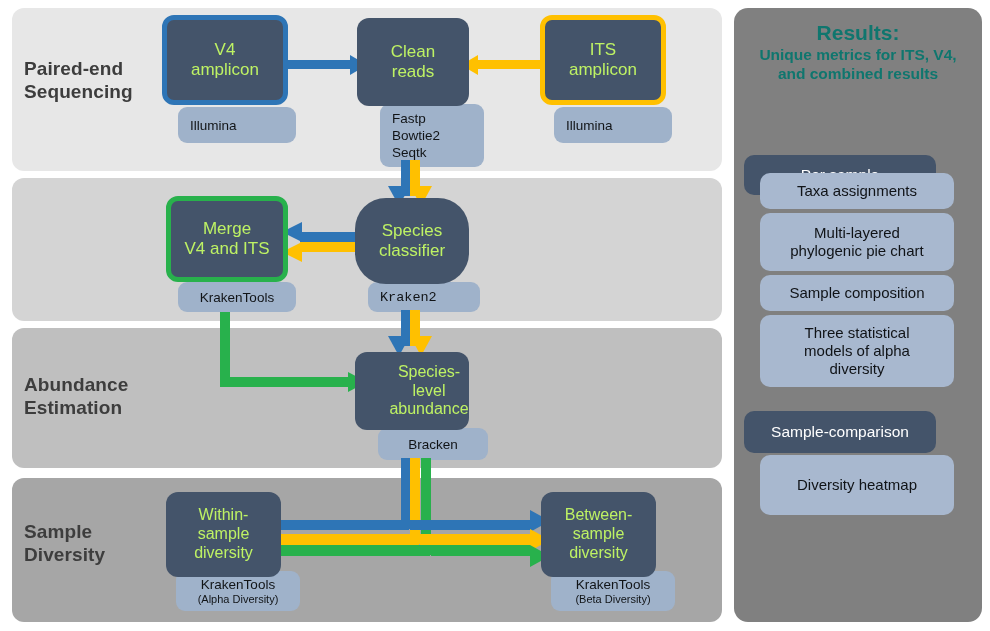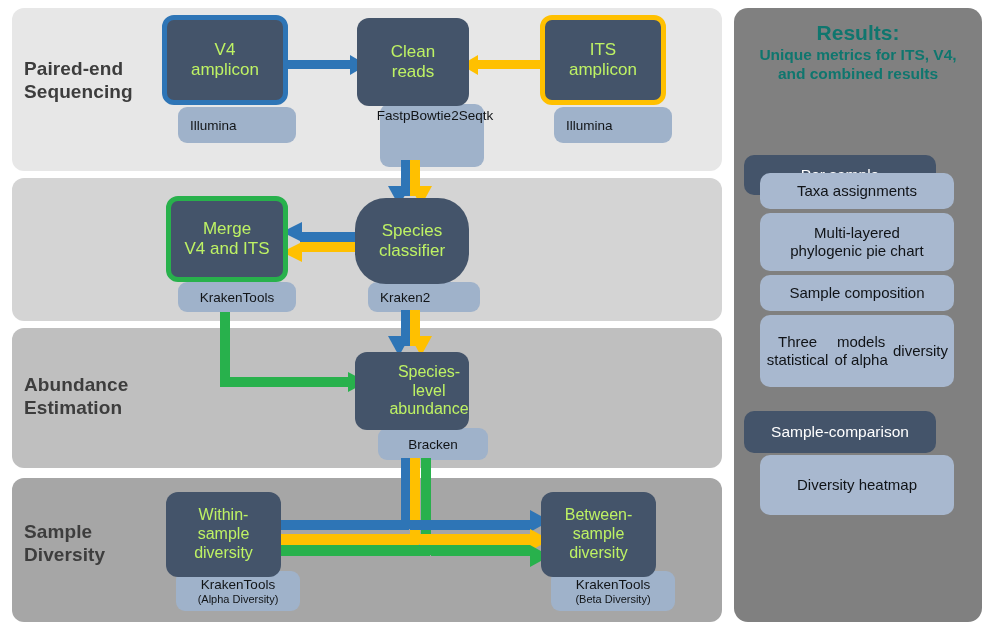--- a/index.html
+++ b/index.html
@@ -117,35 +117,35 @@
               border-top:11px solid transparent;border-bottom:11px solid transparent;"></div>
   <div class="arrow" style="left:530px;top:529px;width:0;height:0;border-left:20px solid #ffc000;
               border-top:11px solid transparent;border-bottom:11px solid transparent;"></div>
   <div class="arrow" style="left:530px;top:545px;width:0;height:0;border-left:20px solid #28b14c;
               border-top:11px solid transparent;border-bottom:11px solid transparent;"></div>
 
   <div class="tool" style="left:178px;top:107px;width:118px;height:36px;justify-content:flex-start;padding-left:12px;">
     <span>Illumina</span>
   </div>
 
-  <div class="tool" style="left:380px;top:104px;width:104px;height:63px;flex-direction:row;align-items:flex-start;justify-content:center;padding-left:12px;text-align:left;">
+  <div class="tool" style="left:380px;top:104px;width:104px;height:63px;flex-direction:column;align-items:flex-start;justify-content:center;padding-left:12px;text-align:left;">
     <span>Fastp</span>
     <span>Bowtie2</span>
     <span>Seqtk</span>
   </div>
 
   <div class="tool" style="left:554px;top:107px;width:118px;height:36px;justify-content:flex-start;padding-left:12px;">
     <span>Illumina</span>
   </div>
 
   <div class="tool" style="left:178px;top:282px;width:118px;height:30px;">
     <span>KrakenTools</span>
   </div>
 
-  <div class="tool" style="left:368px;top:282px;width:112px;height:30px;justify-content:flex-start;padding-left:12px;">
+  <div class="tool" style="left:368px;top:282px;width:112px;height:30px;justify-content:flex-start;padding-left:12px;font-family:Liberation Mono, monospace;">
     <span>Kraken2</span>
   </div>
 
   <div class="tool" style="left:378px;top:428px;width:110px;height:32px;">
     <span>Bracken</span>
   </div>
 
   <div class="tool" style="left:176px;top:571px;width:124px;height:40px;flex-direction:column;">
     <span>KrakenTools</span>
     <span class="sub">(Alpha Diversity)</span>
@@ -217,21 +217,21 @@
 
   <div class="ritem" style="left:760px;top:213px;width:194px;height:58px;flex-direction:column;">
     <span>Multi-layered</span>
     <span>phylogenic pie chart</span>
   </div>
 
   <div class="ritem" style="left:760px;top:275px;width:194px;height:36px;">
     <span>Sample composition</span>
   </div>
 
-  <div class="ritem" style="left:760px;top:315px;width:194px;height:72px;flex-direction:row;">
+  <div class="ritem" style="left:760px;top:315px;width:194px;height:72px;flex-direction:column;">
     <span>Three statistical</span>
     <span>models of alpha</span>
     <span>diversity</span>
   </div>
 
   <div class="rhead" style="left:744px;top:411px;width:192px;height:42px;">
     <span>Sample-comparison</span>
   </div>
 
   <div class="ritem" style="left:760px;top:455px;width:194px;height:60px;">

